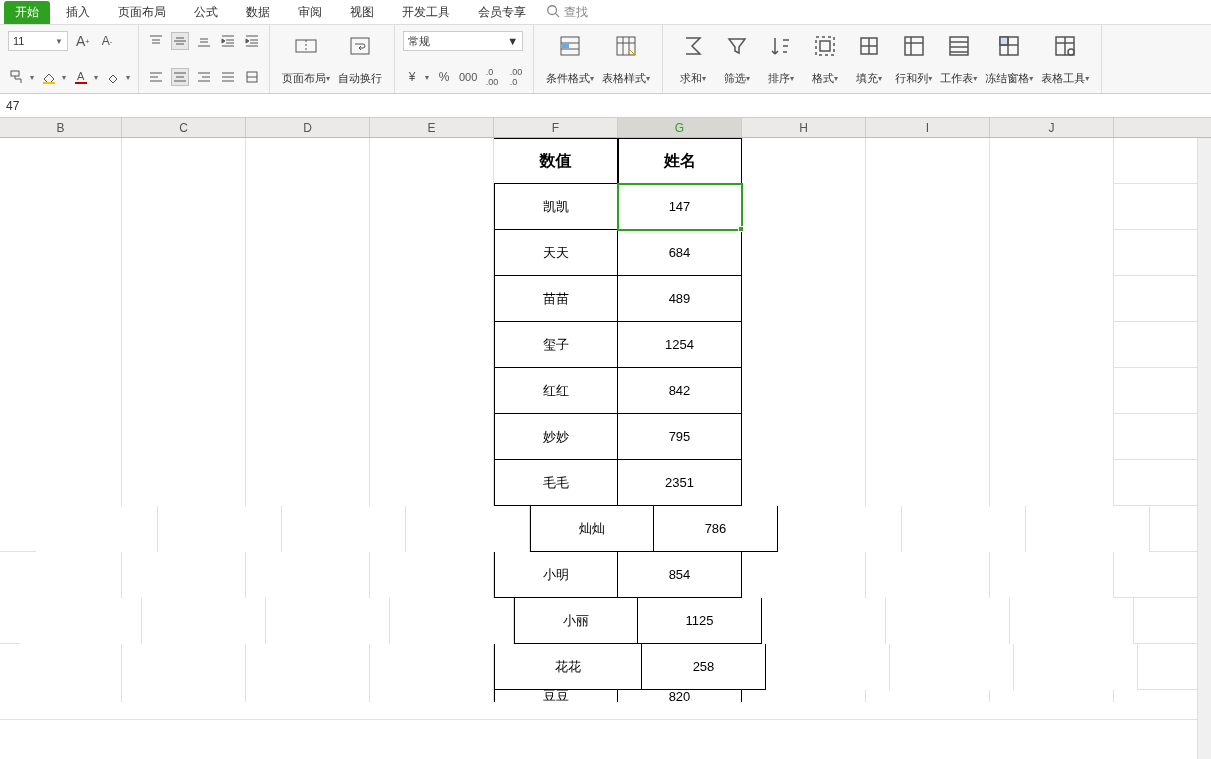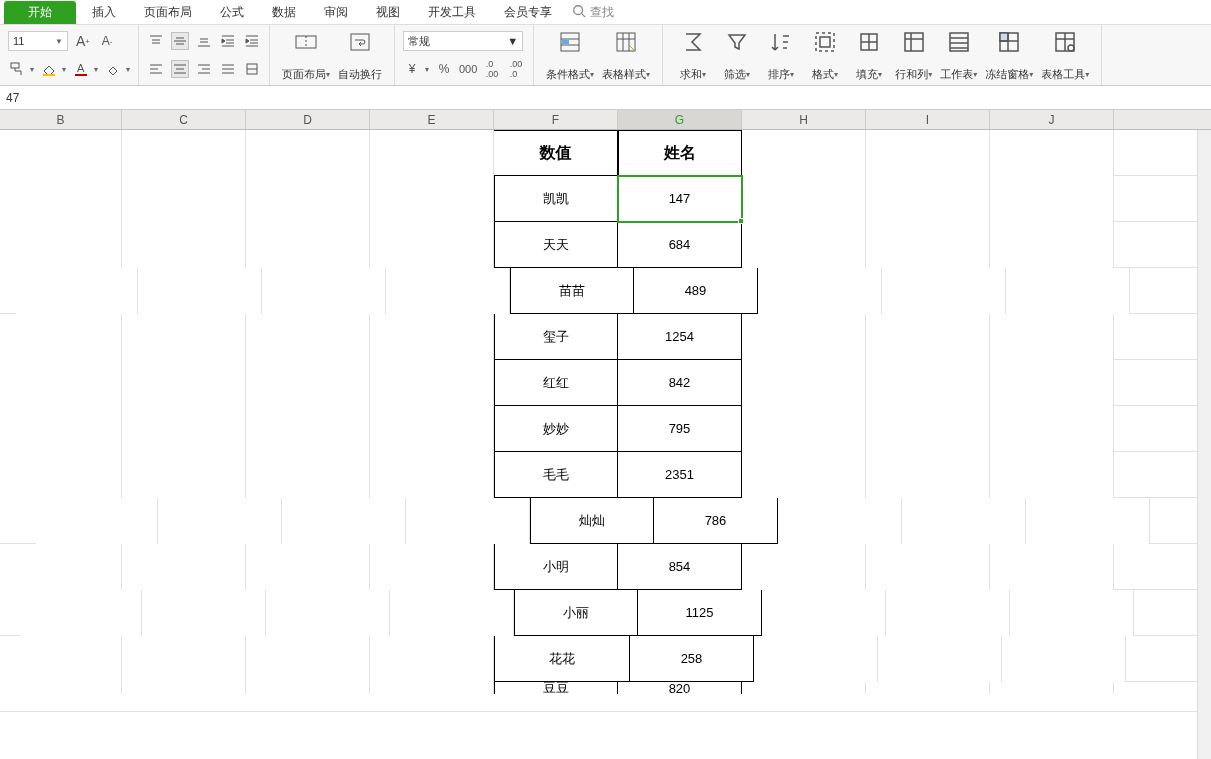--- a/index.html
+++ b/index.html
@@ -23,37 +23,37 @@
   .menu-tab {
     padding: 18px 12px;
     font-size: 12px;
     color: #333;
     cursor: pointer;
   }
   .menu-tab.active {
     background: #2ea121;
     color: #fff;
     border-radius: 3px 3px 0 0;
-    padding: 3px 24px;
+    padding: 3px 11px;
   }
   .search-box {
     display: flex;
     align-items: center;
     gap: 4px;
     color: #888;
     margin-left: 4px;
   }
   .search-box svg { width: 14px; height: 14px; }
   
   .toolbar {
     display: flex;
     background: #f7f7f7;
     border-top: 1px solid #ddd;
     border-bottom: 1px solid #ccc;
-    height: 62px;
+    height: 70px;
   }
   .tgroup {
     display: flex;
     flex-direction: column;
     padding: 4px 8px;
     border-right: 1px solid #ddd;
     justify-content: space-between;
   }
   .trow { display: flex; align-items: center; gap: 6px; height: 24px; }
   .mini-input {
@@ -535,21 +535,21 @@
         <div class="cell" style="width: 122px; height: 46px;"></div>
         <div class="cell" style="width: 124px; height: 46px;"></div>
         <div class="cell" style="width: 124px; height: 46px;"></div>
         <div class="cell" style="width: 124px; height: 46px;"></div>
         <div class="cell dcell left" style="width: 124px; height: 46px;">天天</div>
         <div class="cell dcell" style="width: 124px; height: 46px;">684</div>
         <div class="cell" style="width: 124px; height: 46px;"></div>
         <div class="cell" style="width: 124px; height: 46px;"></div>
         <div class="cell" style="width: 124px; height: 46px;"></div>
       </div>
-      <div class="row" style="height: 46px; padding-left: 16px;">
+      <div class="row" style="height: 46px;">
         <div class="cell" style="width: 122px; height: 46px;"></div>
         <div class="cell" style="width: 124px; height: 46px;"></div>
         <div class="cell" style="width: 124px; height: 46px;"></div>
         <div class="cell" style="width: 124px; height: 46px;"></div>
         <div class="cell dcell left" style="width: 124px; height: 46px;">苗苗</div>
         <div class="cell dcell" style="width: 124px; height: 46px;">489</div>
         <div class="cell" style="width: 124px; height: 46px;"></div>
         <div class="cell" style="width: 124px; height: 46px;"></div>
         <div class="cell" style="width: 124px; height: 46px;"></div>
       </div>
@@ -628,21 +628,21 @@
         <div class="cell dcell" style="width: 124px; height: 46px;">1125</div>
         <div class="cell" style="width: 124px; height: 46px;"></div>
         <div class="cell" style="width: 124px; height: 46px;"></div>
         <div class="cell" style="width: 124px; height: 46px;"></div>
       </div>
       <div class="row" style="height: 46px;">
         <div class="cell" style="width: 122px; height: 46px;"></div>
         <div class="cell" style="width: 124px; height: 46px;"></div>
         <div class="cell" style="width: 124px; height: 46px;"></div>
         <div class="cell" style="width: 124px; height: 46px;"></div>
-        <div class="cell dcell left" style="width: 136px; height: 46px;">花花</div>
+        <div class="cell dcell left" style="width: 148px; height: 46px;">花花</div>
         <div class="cell dcell" style="width: 124px; height: 46px;">258</div>
         <div class="cell" style="width: 124px; height: 46px;"></div>
         <div class="cell" style="width: 124px; height: 46px;"></div>
         <div class="cell" style="width: 124px; height: 46px;"></div>
       </div>
       <div class="row trunc" style="height: 30px;">
         <div class="cell" style="width: 122px; height: 30px;"></div>
         <div class="cell" style="width: 124px; height: 30px;"></div>
         <div class="cell" style="width: 124px; height: 30px;"></div>
         <div class="cell" style="width: 124px; height: 30px;"></div>

